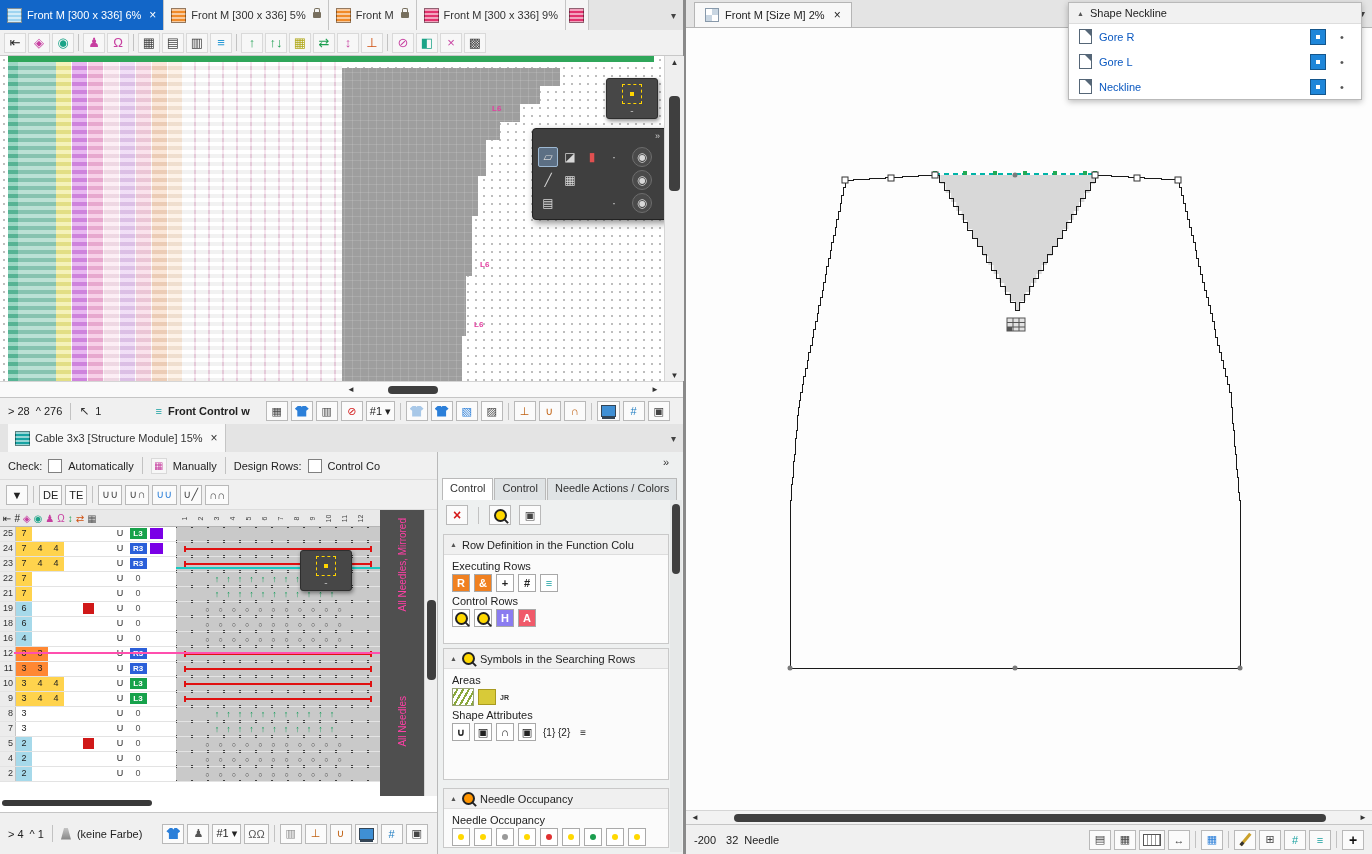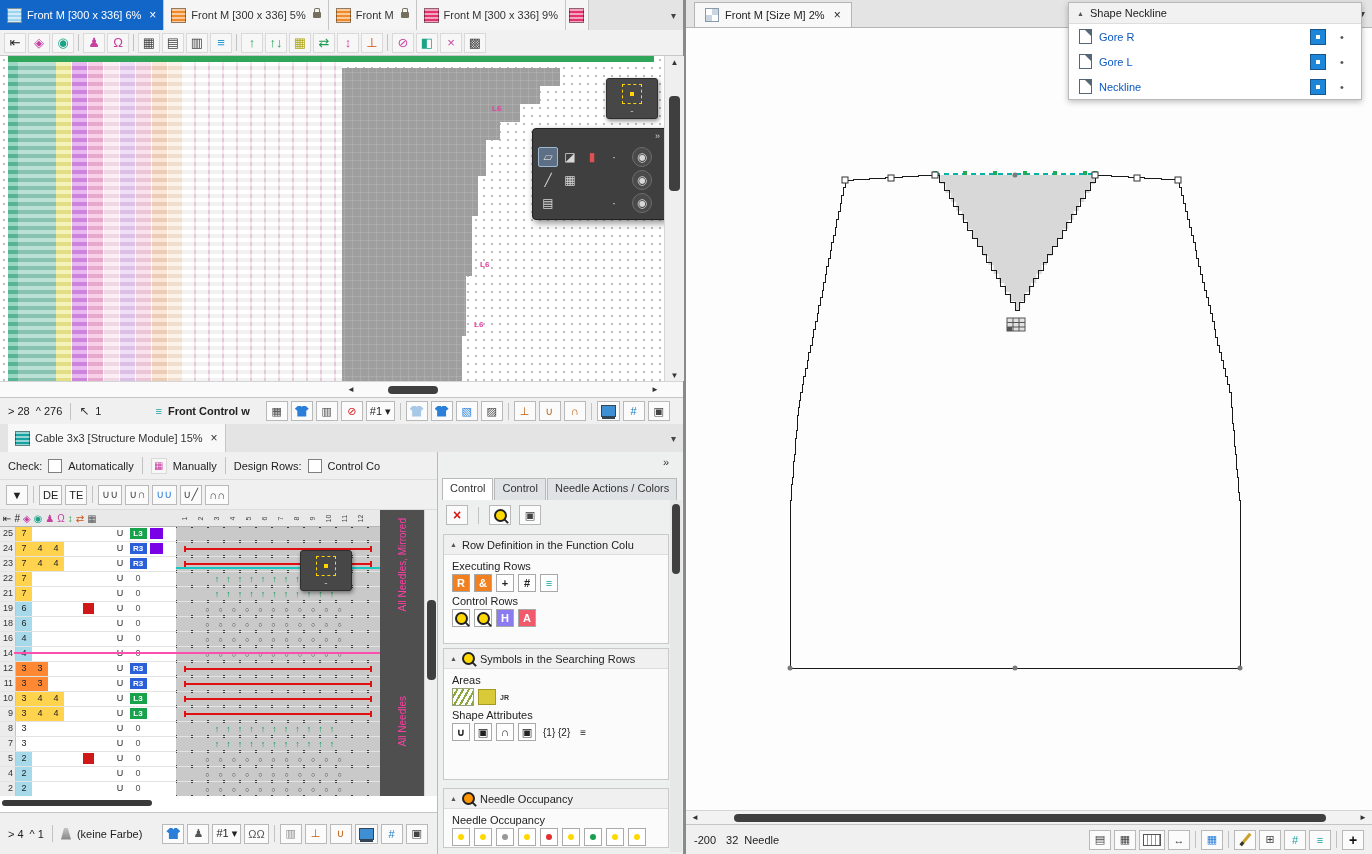--- a/index.html
+++ b/index.html
@@ -523,36 +523,20 @@
         <div class="c c16"></div>
         <div class="c c16">U</div>
         <div class="c c-tag zero">0</div>
         <div class="c c16"></div>
         <div class="c c-gap"></div>
         <div class="c c-pat">
           <div class="circles">○○○○○○○○○○○</div>
         </div>
       </div>
       <div class="mg-row">
-        <div class="c c-num">14</div>
-        <div class="c c16" style="background: rgb(166, 217, 234);">4</div>
-        <div class="c c16"></div>
-        <div class="c c16"></div>
-        <div class="c c16"></div>
-        <div class="c c16"></div>
-        <div class="c c16"></div>
-        <div class="c c16">U</div>
-        <div class="c c-tag zero">0</div>
-        <div class="c c16"></div>
-        <div class="c c-gap"></div>
-        <div class="c c-pat">
-          <div class="circles">○○○○○○○○○○○</div>
-        </div>
-      </div>
-      <div class="mg-row">
         <div class="c c-num">12</div>
         <div class="c c16" style="background: rgb(255, 136, 51);">3</div>
         <div class="c c16" style="background: rgb(255, 136, 51);">3</div>
         <div class="c c16"></div>
         <div class="c c16"></div>
         <div class="c c16"></div>
         <div class="c c16"></div>
         <div class="c c16">U</div>
         <div class="c c-tag"><div class="chip" style="background: rgb(43, 95, 217);">R3</div></div>
         <div class="c c16"></div>

